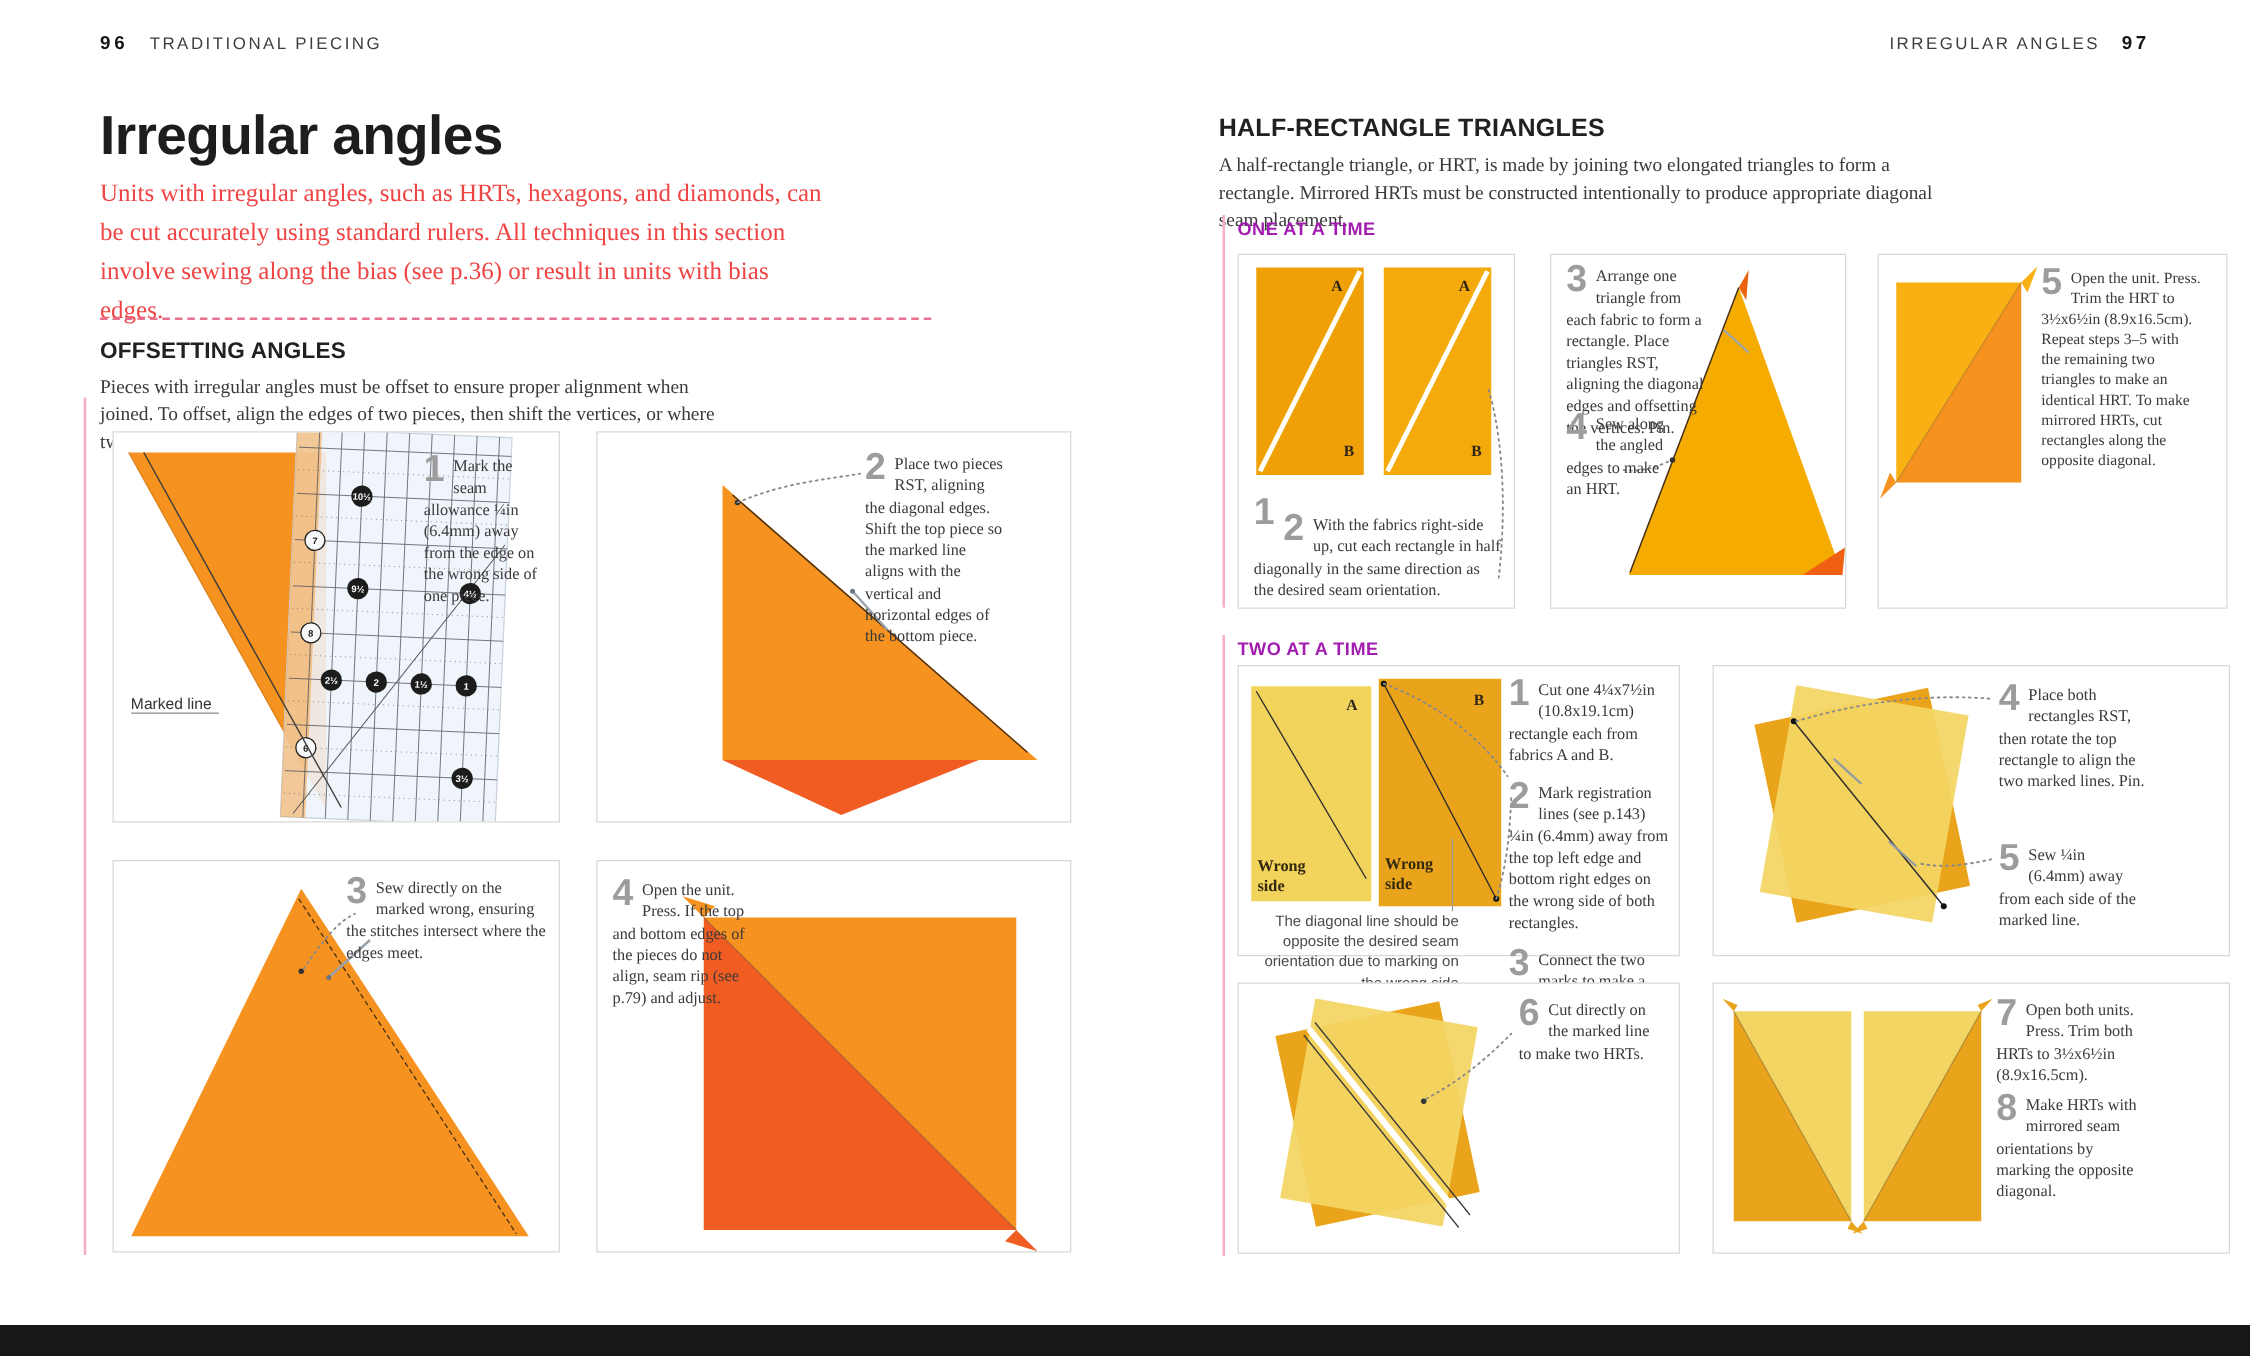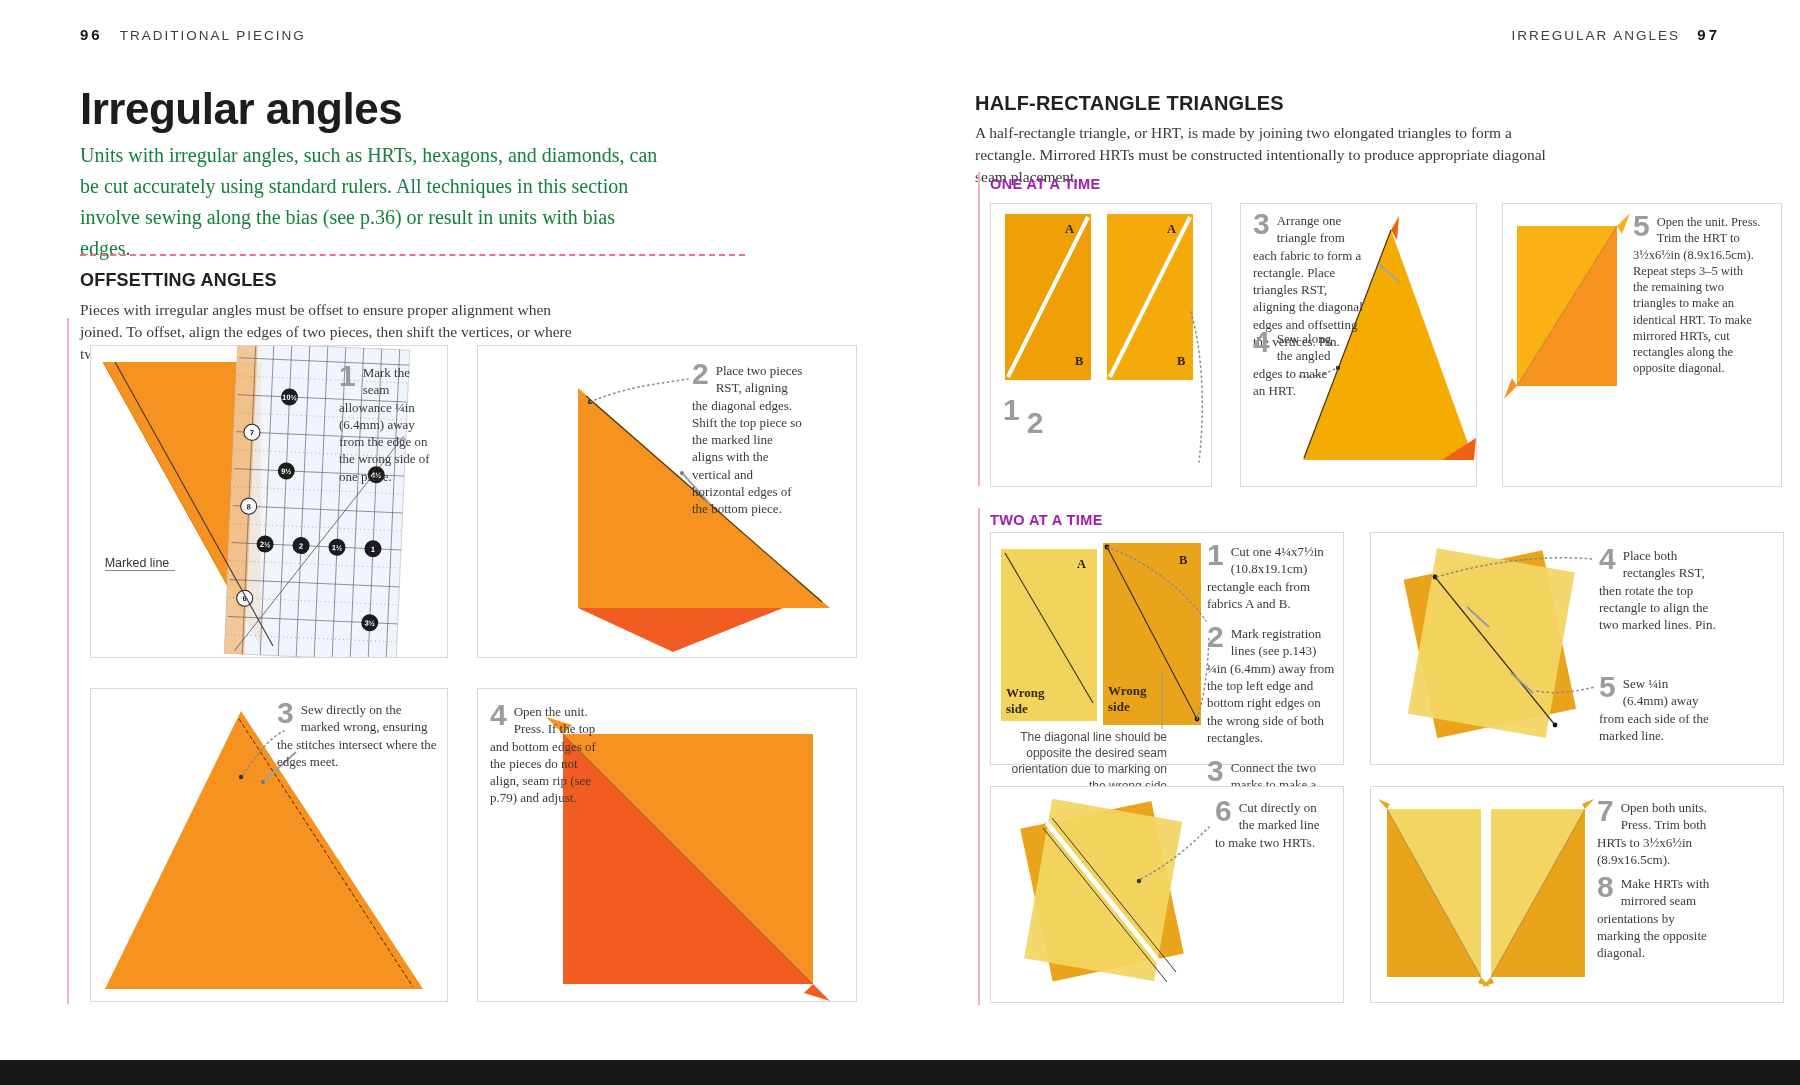--- a/index.html
+++ b/index.html
@@ -5,21 +5,21 @@
   * { margin:0; padding:0; box-sizing:border-box; }
   html,body { width:1800px; height:1085px; background:#ffffff; overflow:hidden;
               font-family:"Liberation Sans", sans-serif; }
   .page { position:absolute; top:0; height:909px; }
 
   .runhead { position:absolute; top:26px; font-size:13.5px; letter-spacing:2px; color:#3d3d3d; }
   .runhead b { font-size:15px; letter-spacing:3px; color:#161616; }
 
   .title { position:absolute; font-weight:700; font-size:44px; color:#1d1d1b; letter-spacing:-0.5px; }
   .intro { position:absolute; font-family:"Liberation Serif", serif; font-size:20px;
-           line-height:1.55; color:#15803d; }
+           line-height:1.55; color:#ef4444; }
   .dashed-rule { position:absolute; border-top:2px dashed #e8718f; }
   .sec-head { position:absolute; font-weight:700; font-size:18px; color:#222021; letter-spacing:0.2px; }
   .sec-body { position:absolute; font-family:"Liberation Serif", serif; font-size:15.5px;
               line-height:1.42; color:#3a3a3a; }
   .sub-head { position:absolute; font-weight:700; font-size:14.5px; color:#a21caf; letter-spacing:0.4px; }
   .pink-vline { position:absolute; width:2px; background:#f6aec3; }
 
   .panel { position:absolute; background:#fff; border:1px solid #d8d8d8; }
   .panel svg { position:absolute; left:0; top:0; }
 
@@ -206,21 +206,21 @@
     </svg>
     <div class="fab-label" style="left:74px;top:18px;">A</div>
     <div class="fab-label" style="left:84px;top:150px;">B</div>
     <div class="fab-label" style="left:176px;top:18px;">A</div>
     <div class="fab-label" style="left:186px;top:150px;">B</div>
     <div class="steps-col" style="left:12px;top:194px;width:198px;">
       <div class="step">
         <span class="num">1</span>
       </div>
       <div class="step">
-        <span class="num">2</span>
+        <span class="num">2</span><span>With the fabrics right-side up, cut each rectangle in half diagonally in the same direction as the desired seam orientation.</span>
       </div>
     </div>
   </div>
 
   <div class="panel" style="left:340px;top:203px;width:237px;height:284px;">
     <svg width="235" height="282" viewBox="0 0 235 282">
       <polygon points="150,26 158,12 156,36" fill="#e8650d"></polygon>
       <polygon points="150,26 62,256 233,256" fill="#f5ab00"></polygon>
       <polygon points="233,256 235,234 201,256" fill="#ef6012"></polygon>
       <line x1="150" y1="26" x2="63" y2="254" stroke="#443016" stroke-width="1.2"></line>

